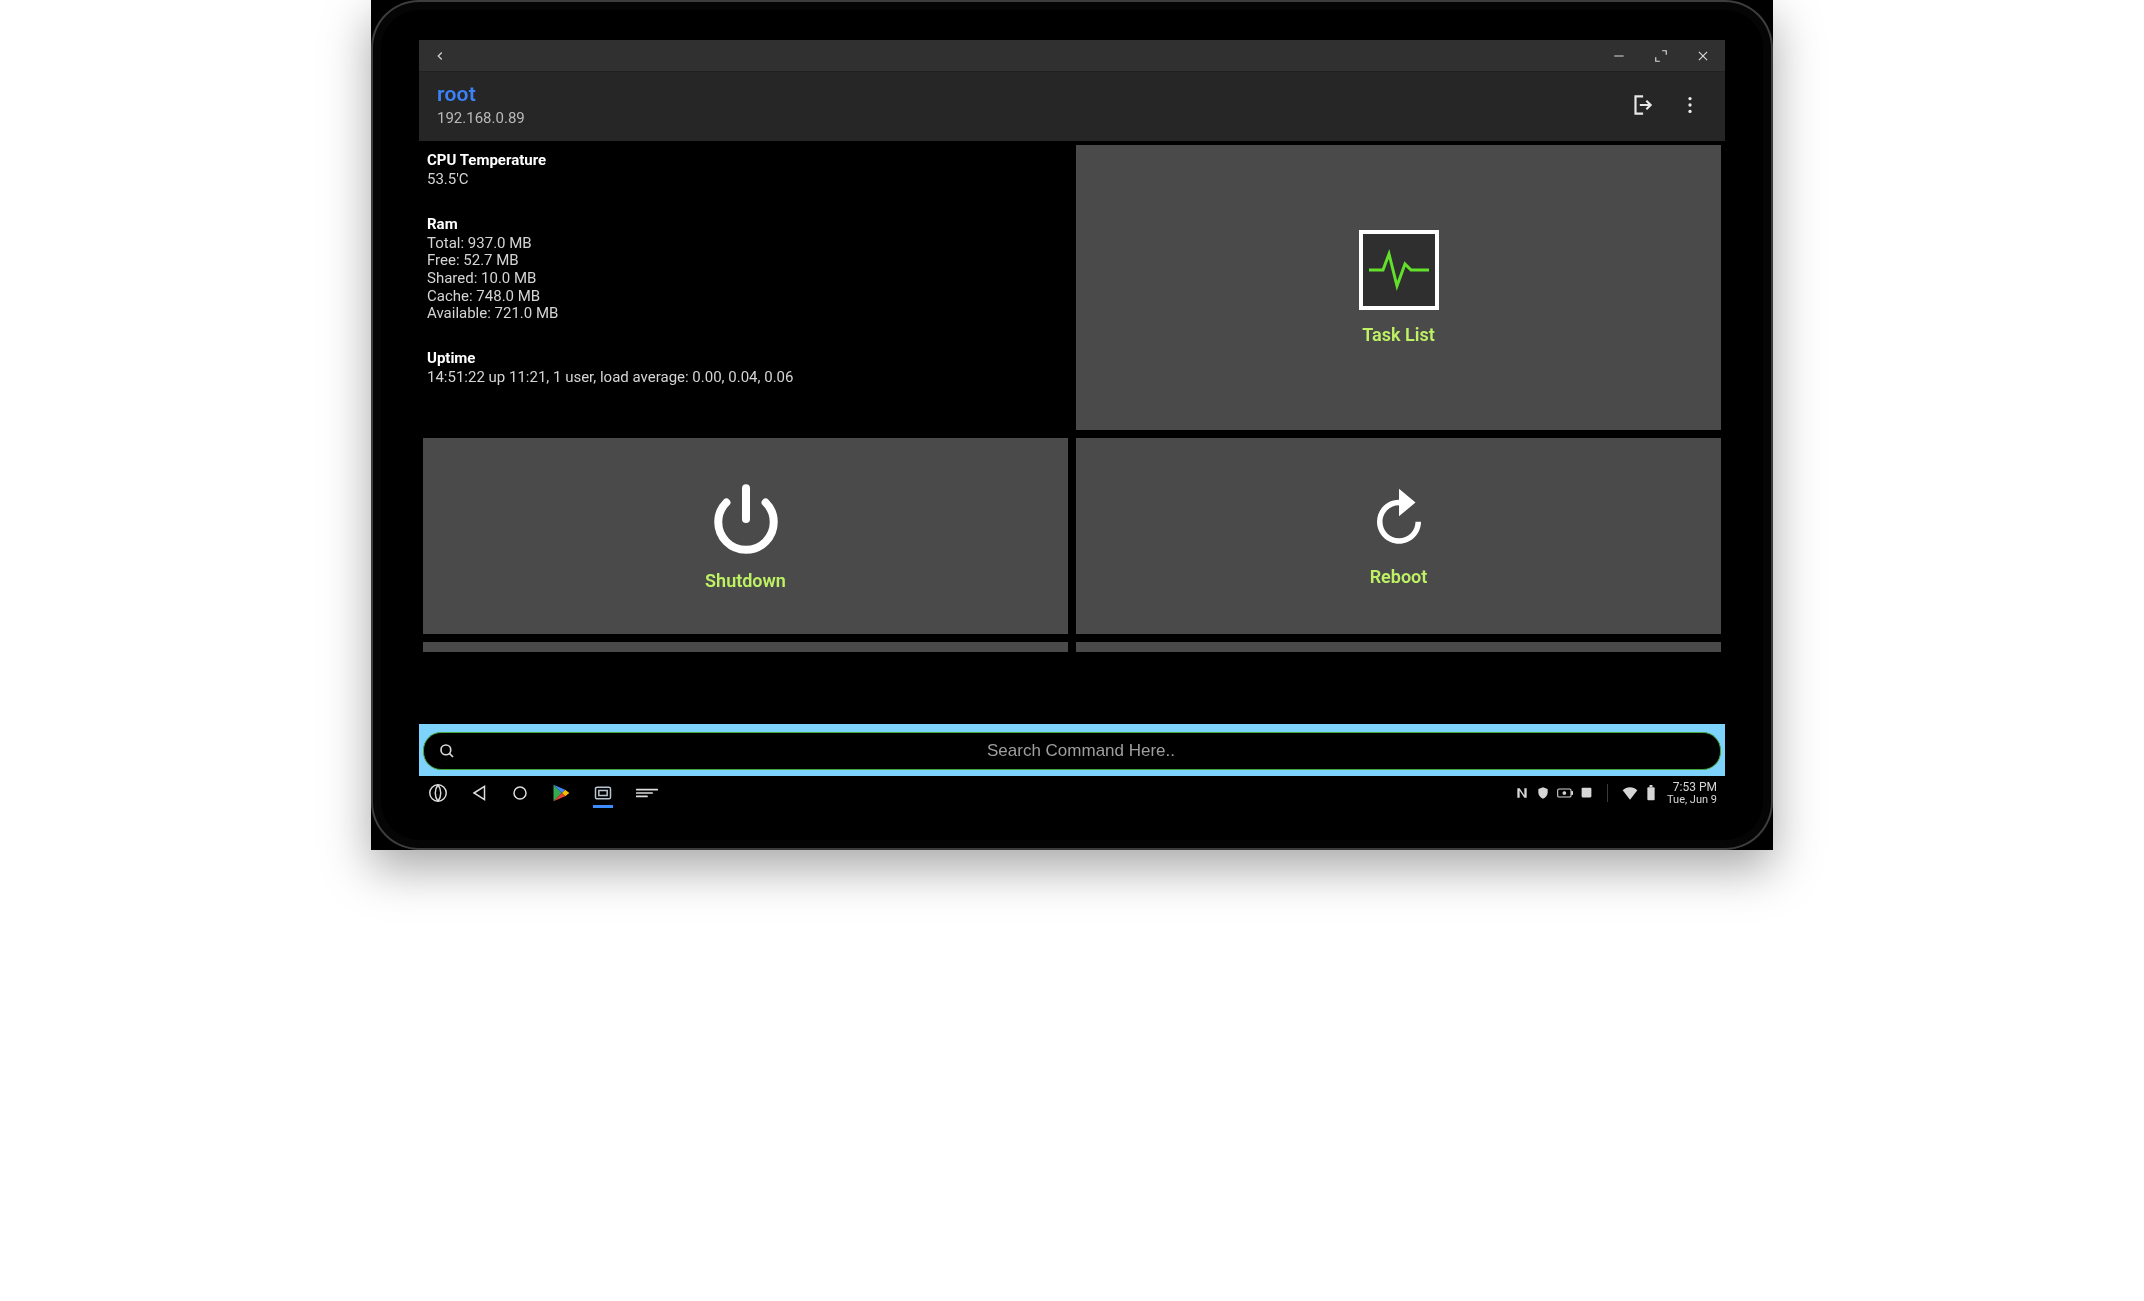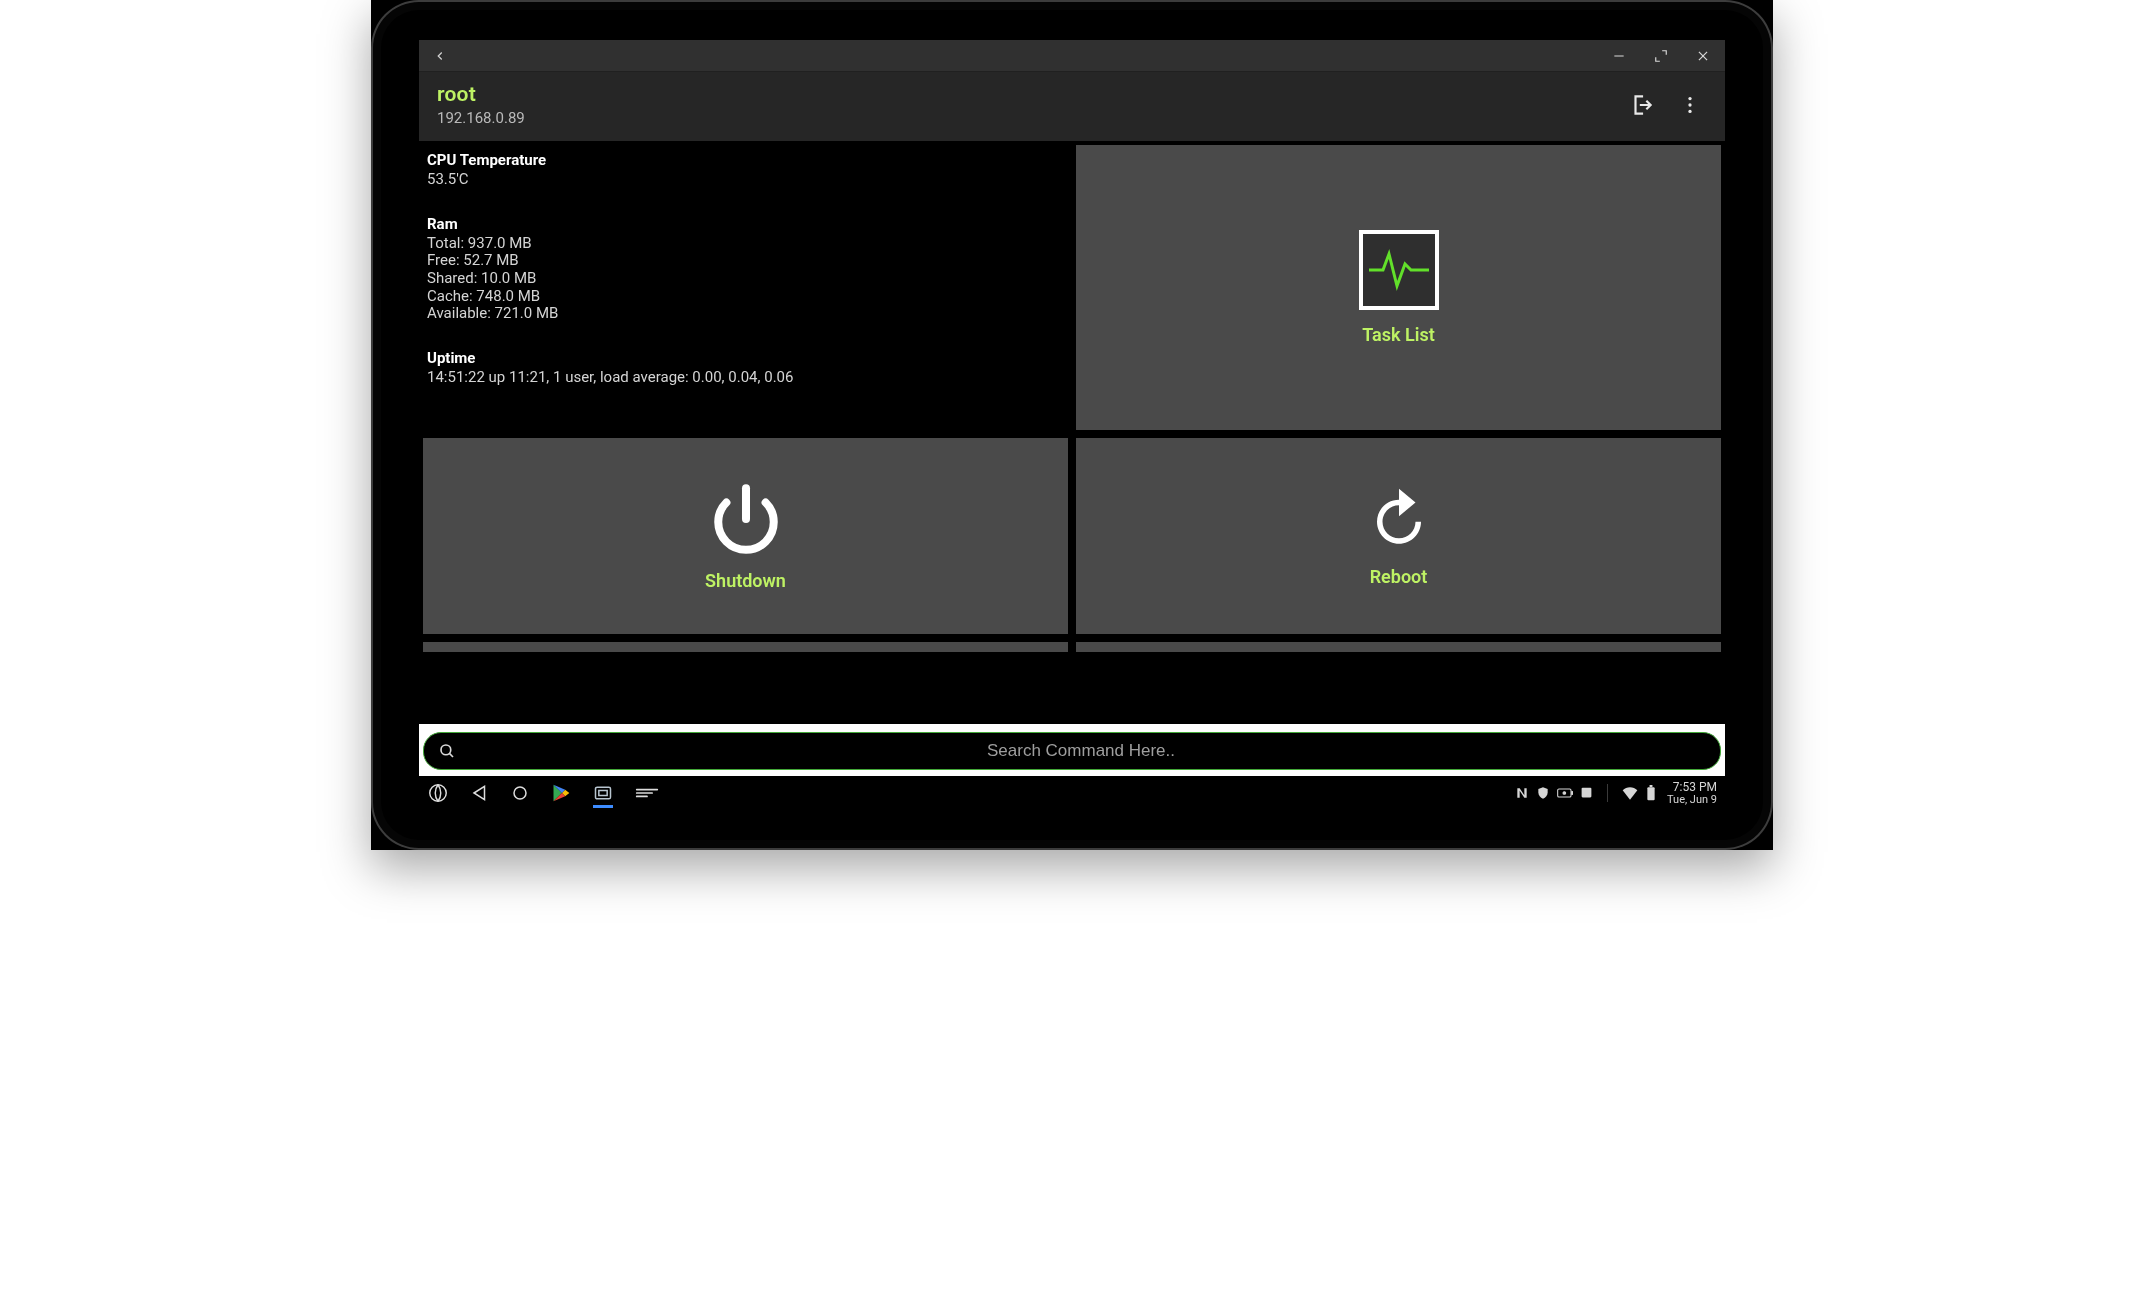--- a/index.html
+++ b/index.html
@@ -59,21 +59,21 @@
   .back-btn { color: #d0d0d0; cursor: pointer; display:flex; align-items:center; height:30px; padding:0 4px; }
 
   .header {
     background: #262626;
     display: flex;
     align-items: center;
     justify-content: space-between;
     padding: 10px 18px 14px 18px;
   }
   .header-left { display:flex; flex-direction:column; }
-  .title { color: #bef264; font-weight: 600; font-size: 21px; letter-spacing: 0.2px; }
+  .title { color: #3b82f6; font-weight: 600; font-size: 21px; letter-spacing: 0.2px; }
   .subtitle { color: #b9b9b9; font-size: 15px; margin-top: 3px; }
   .header-right { display:flex; gap: 12px; align-items:center; }
   .hdr-icon { color:#e8e8e8; cursor:pointer; padding:6px; }
   .hdr-icon svg { display:block; }
 
   
   .content {
     flex: 1 1 auto;
     overflow: hidden;
     position: relative;
@@ -117,21 +117,21 @@
     display:flex; align-items:center; justify-content:center;
   }
   .tasklist-icon svg { stroke:#62e02a; stroke-width:3; fill:none; }
 
   .power-icon { color:#fff; }
   .reboot-icon { color:#fff; }
 
   
   .searchbar-wrap {
     padding: 8px 4px 6px 4px;
-    background: #ffffff;
+    background: #7dd3fc;
   }
   .searchbar {
     height: 38px;
     width: 100%;
     border: 1px solid #43a938;
     border-radius: 18px;
     background: #000;
     display: flex;
     align-items: center;
     padding: 0 14px;

